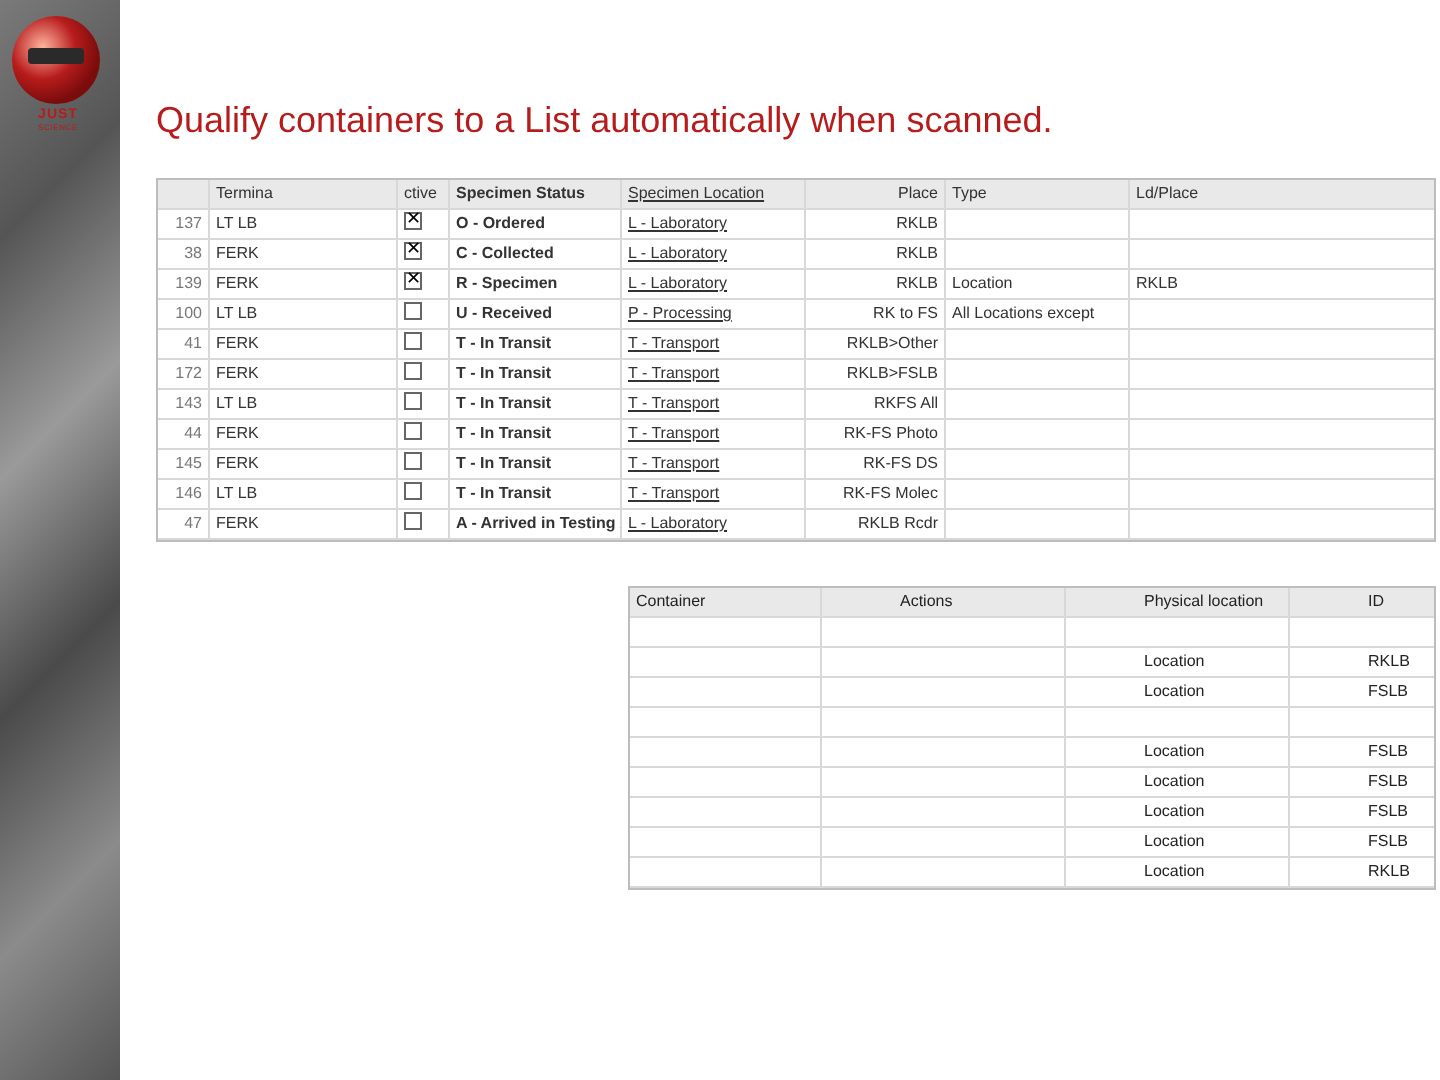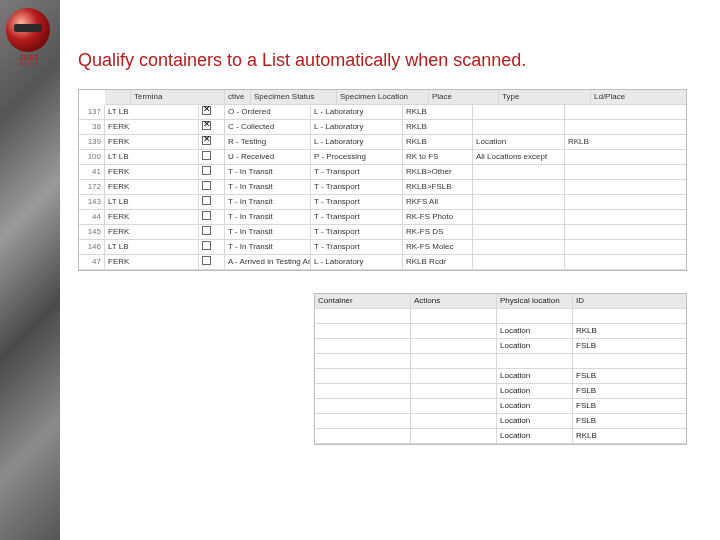--- a/index.html
+++ b/index.html
@@ -10,36 +10,36 @@
   .logo-circle { width: 44px; height: 44px; border-radius: 50%; background: radial-gradient(circle at 35% 35%, #ffb3a0 0%, #b71c1c 40%, #7a0c0c 70%); position: relative; overflow:hidden; }
   .logo-gun { position:absolute; top:16px; left:8px; width:28px; height:8px; background:#2a2a2a; border-radius:2px; }
   .logo-text { font-size:7px; font-weight:bold; color:#b71c1c; text-align:center; margin-top:2px; letter-spacing:0.5px; }
   .logo-sub { font-size:4px; color:#b71c1c; text-align:center; letter-spacing:0.3px; }
   .content { flex: 1; padding: 50px 33px 10px 18px; position: relative; }
   .title { font-size: 18px; color: #b71c1c; font-weight: normal; margin-bottom: 18px; }
 
   
   .rule-grid { border: 1px solid #bdbdbd; font-size: 8px; color:#333; }
   .rg-head, .rg-row { display: flex; border-bottom: 1px solid #d8d8d8; }
-  .rg-head { background: #e9e9e9; font-weight: normal; margin-left: 26px; }
+  .rg-head { background: #e9e9e9; font-weight: normal; }
   .rg-cell { padding: 1px 3px; border-right: 1px solid #d8d8d8; height: 14px; line-height: 12px; overflow: hidden; white-space: nowrap; }
   .c-id   { width: 26px; text-align:right; }
   .c-term { width: 94px; }
   .c-chk  { width: 26px; }
-  .c-stat { width: 86px; }
-  .c-loc  { width: 92px; }
-  .c-place{ width: 70px; }
+  .c-stat { width: 86px; font-weight: bold; }
+  .c-loc  { width: 92px; text-decoration: underline; }
+  .c-place{ width: 70px; text-align: right; }
   .c-type { width: 92px; }
   .c-ld   { width: 64px; border-right:none; }
   .chk { display:inline-block; width:9px; height:9px; border:1px solid #666; background:#fff; position:relative; }
   .chk.on::after { content:"✕"; position:absolute; top:-2px; left:0; font-size:9px; line-height:9px; color:#000; }
 
   
   .cont-grid { margin-top: 22px; margin-left: 236px; border:1px solid #bdbdbd; font-size:8px; }
-  .cg-head, .cg-row { display:flex; border-bottom:1px solid #d8d8d8; }
+  .cg-head, .cg-row { display:flex; border-bottom:1px solid #d8d8d8;gap:36px; }
   .cg-head { background:#e9e9e9; }
   .cg-cell { padding:1px 3px; border-right:1px solid #d8d8d8; height:14px; line-height:12px; overflow:hidden; white-space:nowrap; }
   .cc-cont { width: 96px; }
   .cc-act  { width: 86px; }
   .cc-phy  { width: 76px; }
   .cc-id   { width: 36px; border-right:none; }
   .fade { color:#777;text-align:right; }
 </style>
 </head>
 <body>
@@ -87,21 +87,21 @@
             <div class="rg-cell c-stat">C - Collected</div>
             <div class="rg-cell c-loc">L - Laboratory</div>
             <div class="rg-cell c-place">RKLB</div>
             <div class="rg-cell c-type"></div>
             <div class="rg-cell c-ld"></div>
           </div>
           <div class="rg-row">
             <div class="rg-cell c-id fade">139</div>
             <div class="rg-cell c-term">FERK</div>
             <div class="rg-cell c-chk"><span class="chk on"></span></div>
-            <div class="rg-cell c-stat">R - Testing</div>
+            <div class="rg-cell c-stat">R - Specimen</div>
             <div class="rg-cell c-loc">L - Laboratory</div>
             <div class="rg-cell c-place">RKLB</div>
             <div class="rg-cell c-type">Location</div>
             <div class="rg-cell c-ld">RKLB</div>
           </div>
           <div class="rg-row">
             <div class="rg-cell c-id fade">100</div>
             <div class="rg-cell c-term">LT LB</div>
             <div class="rg-cell c-chk"><span class="chk"></span></div>
             <div class="rg-cell c-stat">U - Received</div>

